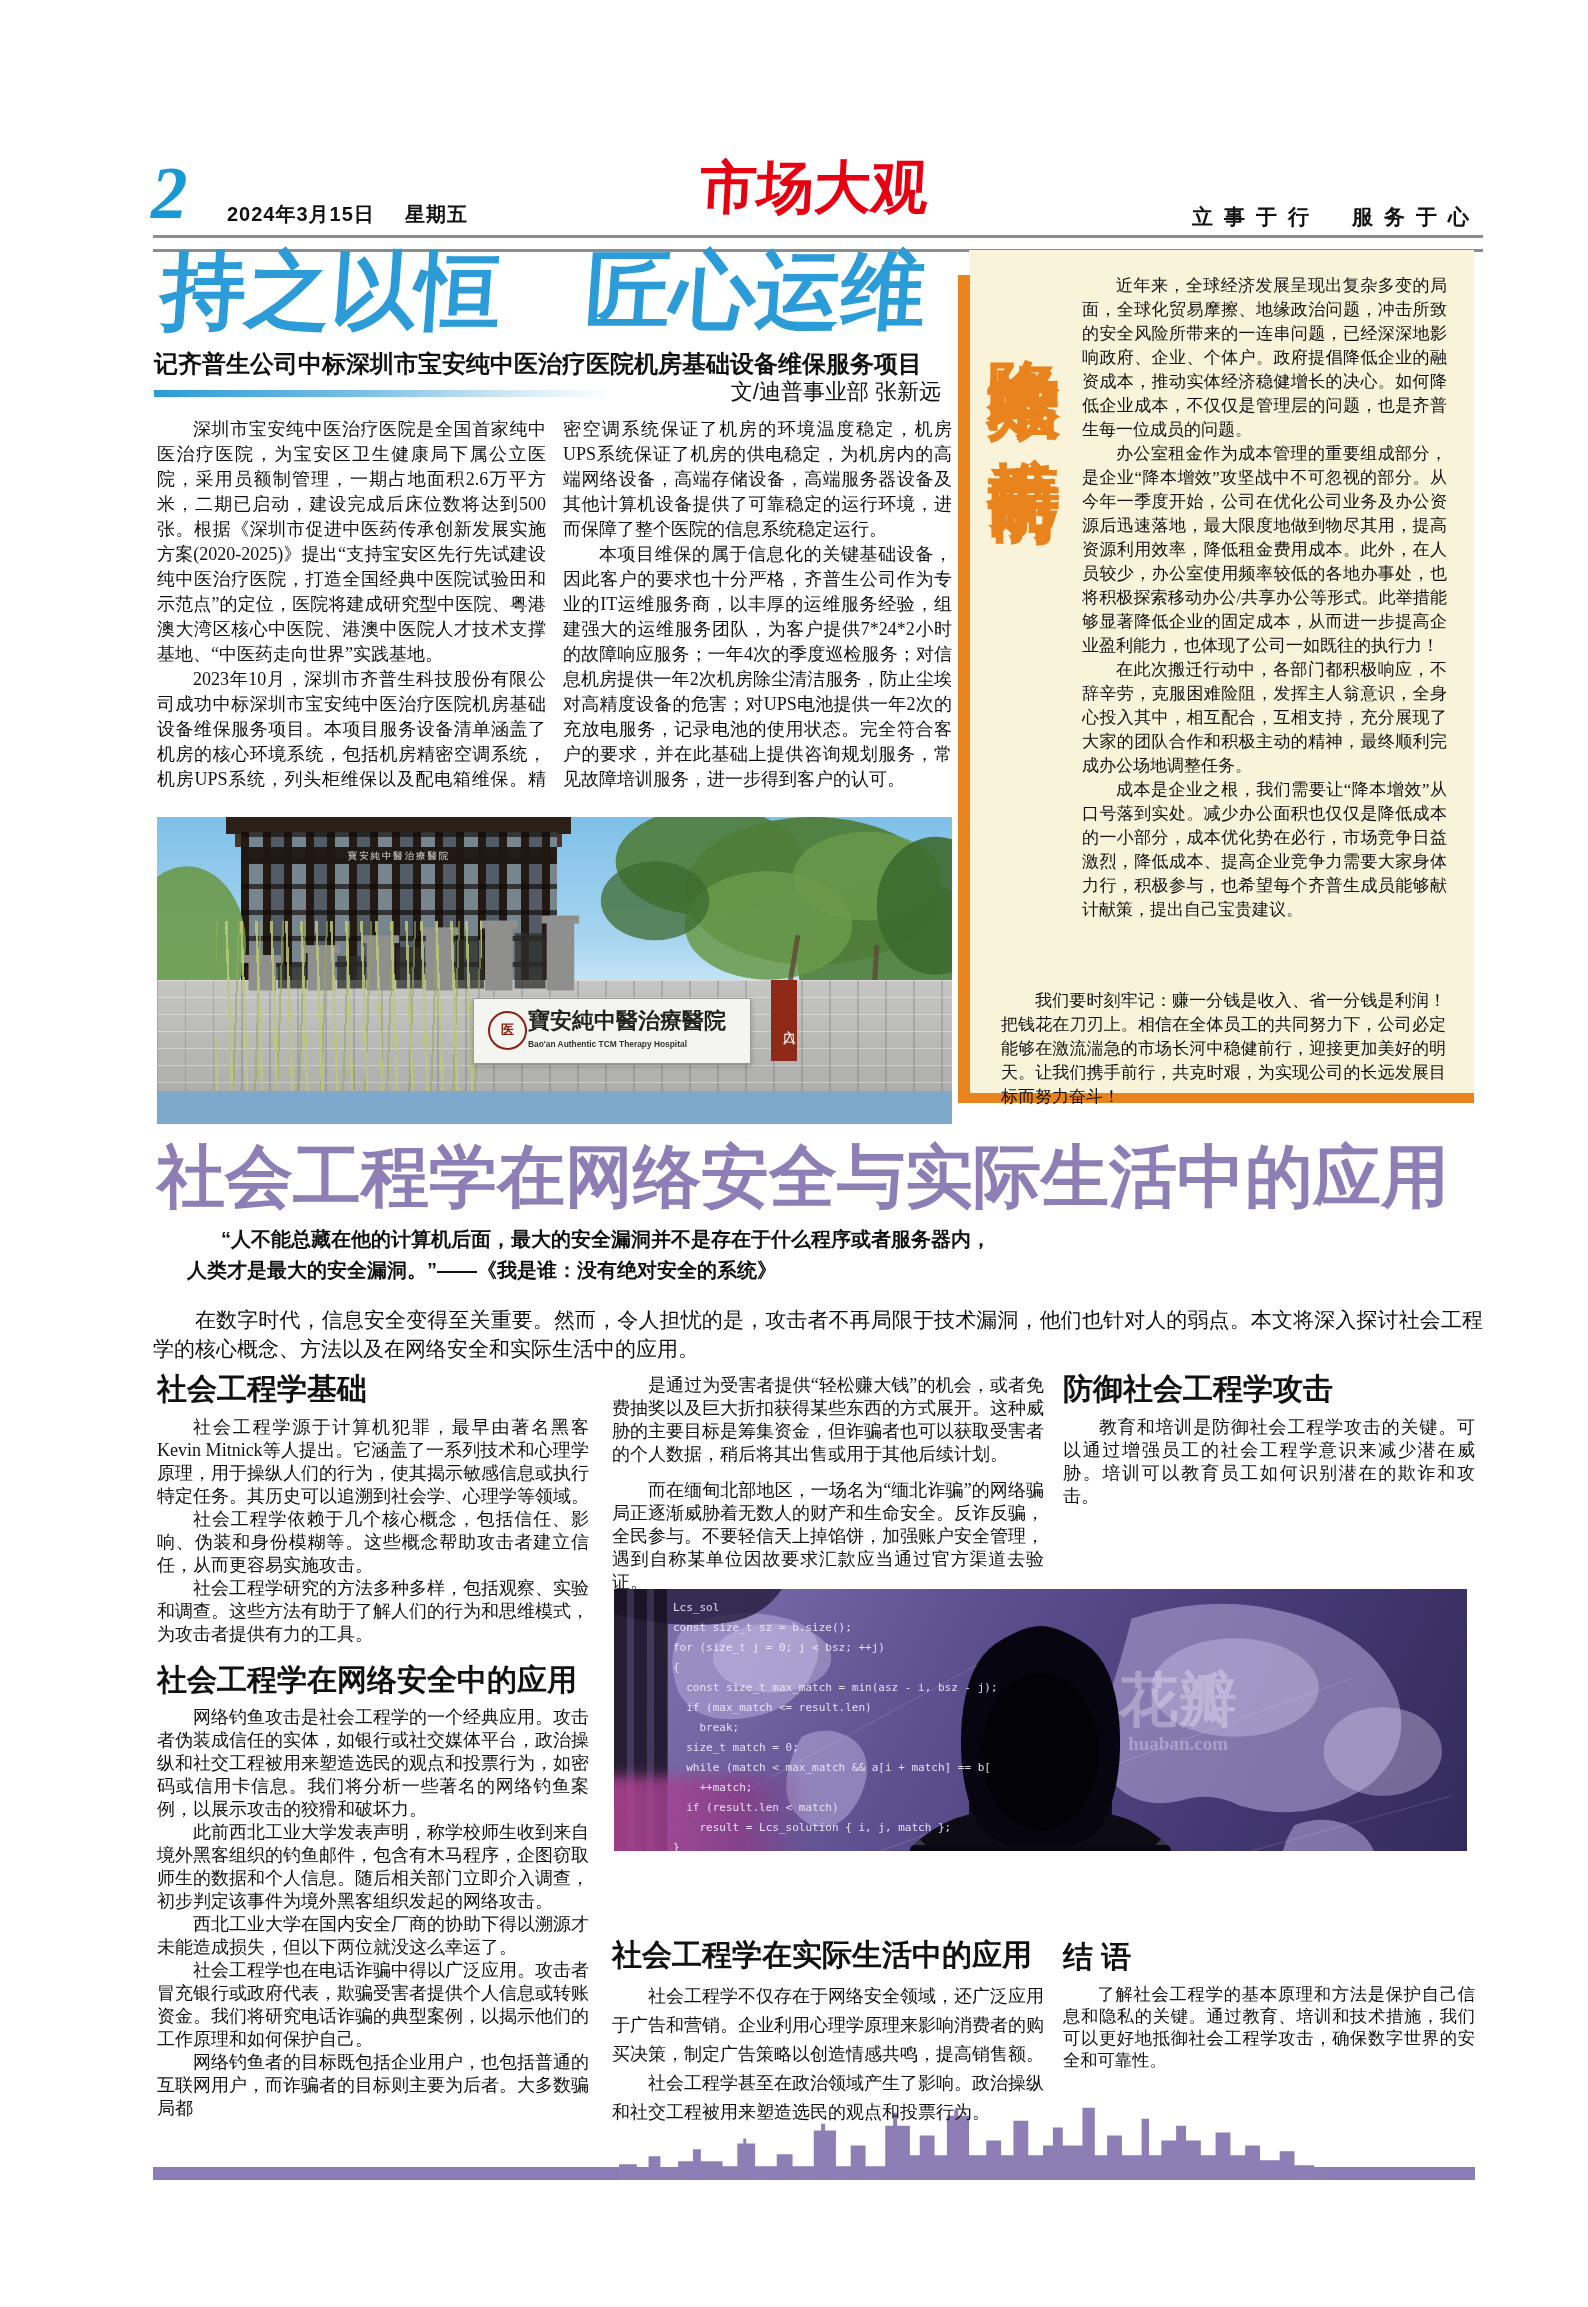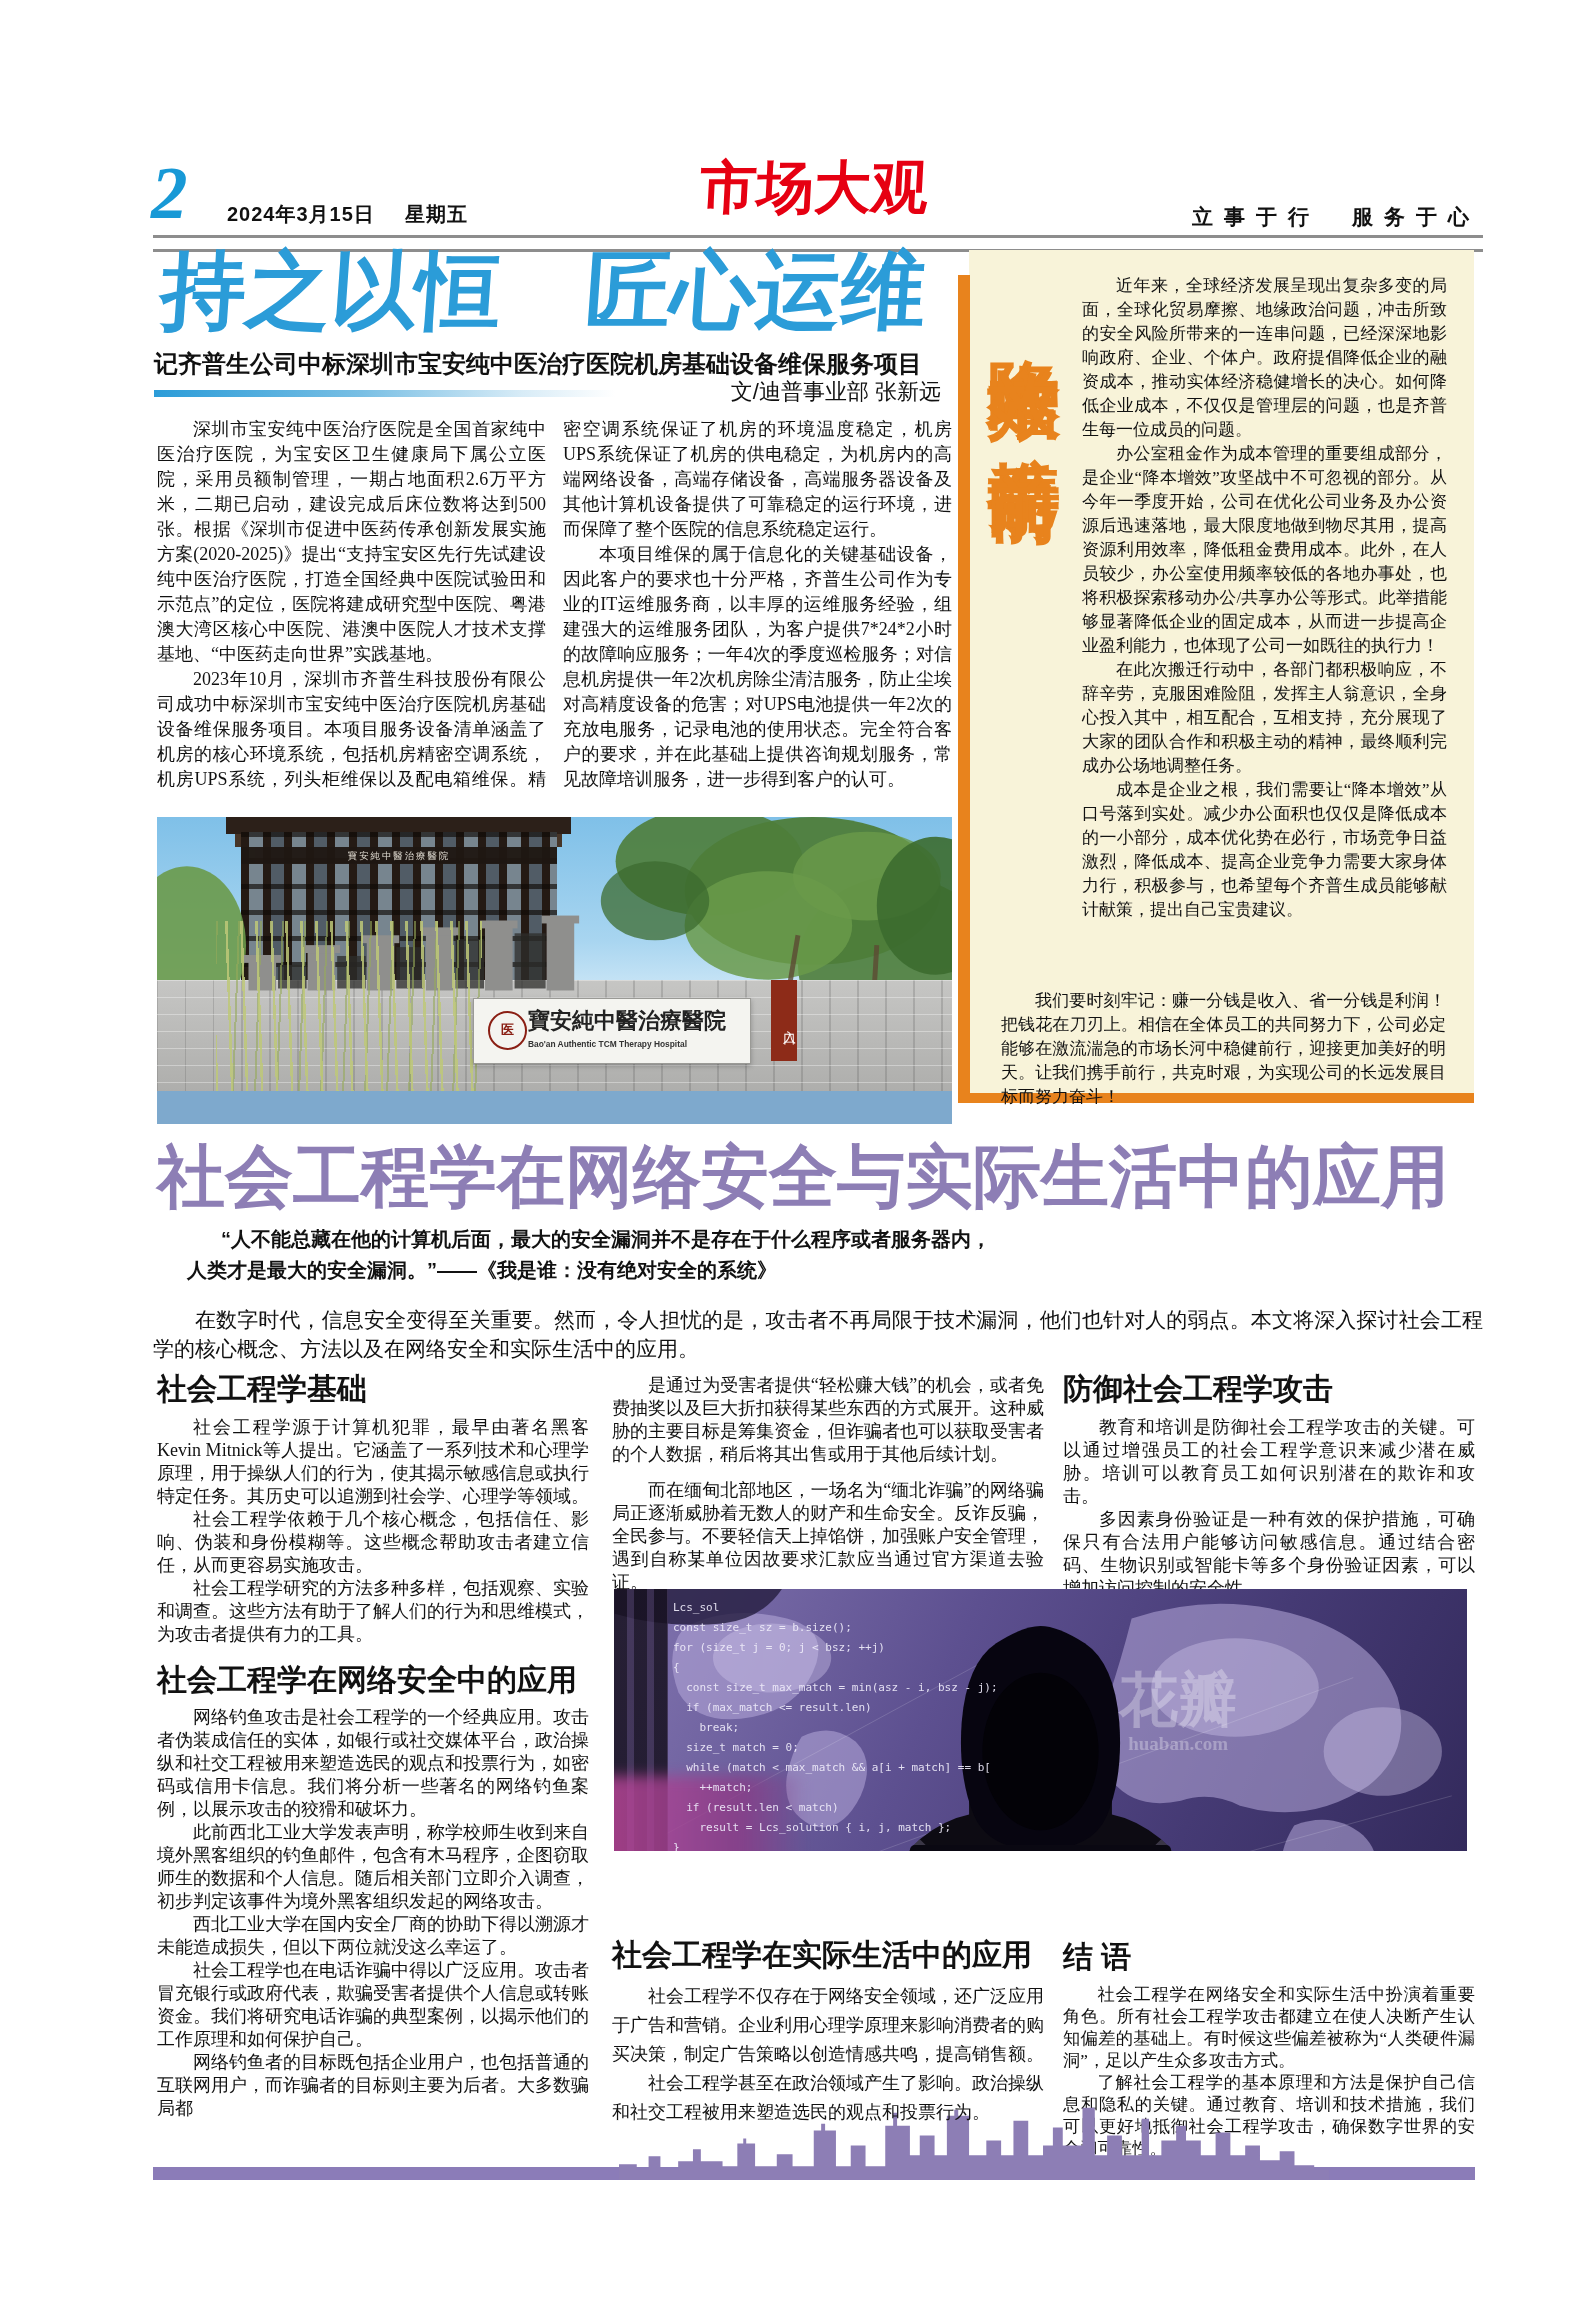--- a/index.html
+++ b/index.html
@@ -214,21 +214,20 @@
 
 <div class="abs coltext jt indent" id="col-mid-top">
     <p>是通过为受害者提供“轻松赚大钱”的机会，或者免费抽奖以及巨大折扣获得某些东西的方式展开。这种威胁的主要目标是筹集资金，但诈骗者也可以获取受害者的个人数据，稍后将其出售或用于其他后续计划。</p>
     <p>而在缅甸北部地区，一场名为“缅北诈骗”的网络骗局正逐渐威胁着无数人的财产和生命安全。反诈反骗，全民参与。不要轻信天上掉馅饼，加强账户安全管理，遇到自称某单位因故要求汇款应当通过官方渠道去验证。</p>
   </div>
 
 <div class="abs" id="col-right-top">
   <div class="colhead sans">防御社会工程学攻击</div>
   <div class="coltext jt indent">
       <p>教育和培训是防御社会工程学攻击的关键。可以通过增强员工的社会工程学意识来减少潜在威胁。培训可以教育员工如何识别潜在的欺诈和攻击。</p>
-      <p>多因素身份验证是一种有效的保护措施，可确保只有合法用户能够访问敏感信息。通过结合密码、生物识别或智能卡等多个身份验证因素，可以增加访问控制的安全性。</p>
     </div>
 </div>
 
 <div class="abs" id="hacker">
   <svg width="853" height="329" viewBox="0 0 1730 668">
     <g fill="#b6aadb" opacity="0.55">
       <path d="M140,80 q90,-50 210,-20 q80,20 60,90 q-30,90 -130,110 q-110,20 -150,-50 q-30,-80 10,-130z"></path>
       <path d="M380,300 q60,-30 110,10 q40,40 10,110 q-40,80 -100,60 q-60,-30 -50,-100 q10,-50 30,-80z"></path>
       <path d="M1050,60 q180,-60 360,0 q140,50 180,160 q30,110 -60,180 q-120,80 -260,40 q-60,-30 -120,-10 q-90,20 -140,-40 q-50,-70 -10,-160 q30,-90 50,-170z"></path>
       <path d="M1380,480 q80,-30 140,20 q50,50 0,100 q-70,50 -140,10 q-50,-50 0,-130z"></path>
@@ -271,21 +270,20 @@
   <div class="colhead sans">社会工程学在实际生活中的应用</div>
   <div class="coltext jt indent">
       <p>社会工程学不仅存在于网络安全领域，还广泛应用于广告和营销。企业利用心理学原理来影响消费者的购买决策，制定广告策略以创造情感共鸣，提高销售额。</p>
       <p>社会工程学甚至在政治领域产生了影响。政治操纵和社交工程被用来塑造选民的观点和投票行为。</p>
     </div>
 </div>
 
 <div class="abs" id="col-right-bot">
   <div class="colhead sans">结 语</div>
   <div class="coltext jt indent">
-      <p>社会工程学在网络安全和实际生活中扮演着重要角色。所有社会工程学攻击都建立在使人决断产生认知偏差的基础上。有时候这些偏差被称为“人类硬件漏洞”，足以产生众多攻击方式。</p>
       <p>了解社会工程学的基本原理和方法是保护自己信息和隐私的关键。通过教育、培训和技术措施，我们可以更好地抵御社会工程学攻击，确保数字世界的安全和可靠性。</p>
     </div>
 </div>
 
 <svg class="abs" id="skyline" viewBox="0 0 1440 170" preserveAspectRatio="none">
   <path fill="#8d7eb5" d="M0 170 V138 H36 V150 H60 V122 H84 V150 H120 V132 H150 V108 H166 V132 H210 V142 H240 V96 H252 V86 H258 V96 H276 V142 H320 V118 H352 V142 H395 V70 H410 V56 H418 V70 H440 V142 H470 V100 H500 V142 H540 V60 H556 V34 H564 V60 H590 V120 H610 V80 H640 V120 H665 V40 H680 V28 H688 V40 H710 V120 H745 V90 H775 V120 H800 V50 H830 V120 H860 V100 H880 V64 H900 V100 H940 V24 H965 V120 H990 V80 H1020 V120 H1060 V46 H1075 V120 H1100 V90 H1130 V60 H1150 V90 H1180 V120 H1210 V74 H1240 V120 H1270 V100 H1300 V130 H1340 V112 H1370 V140 H1410 V150 H1440 V170 Z"></path>
 </svg>
 <div class="abs" id="bottom-bar"></div>
 
 

